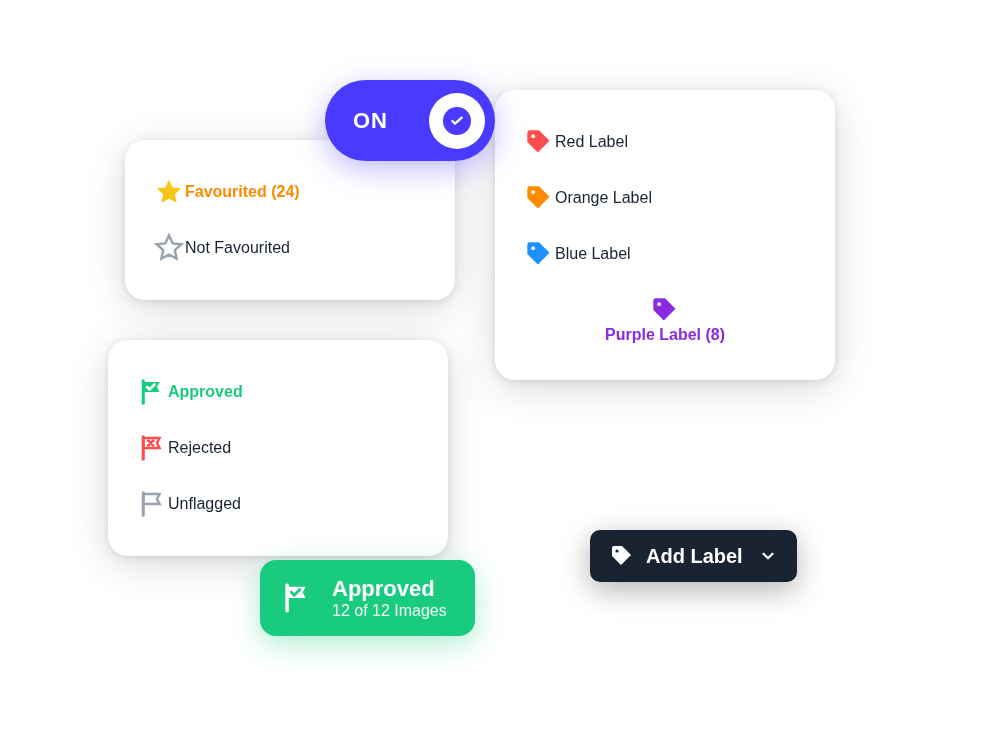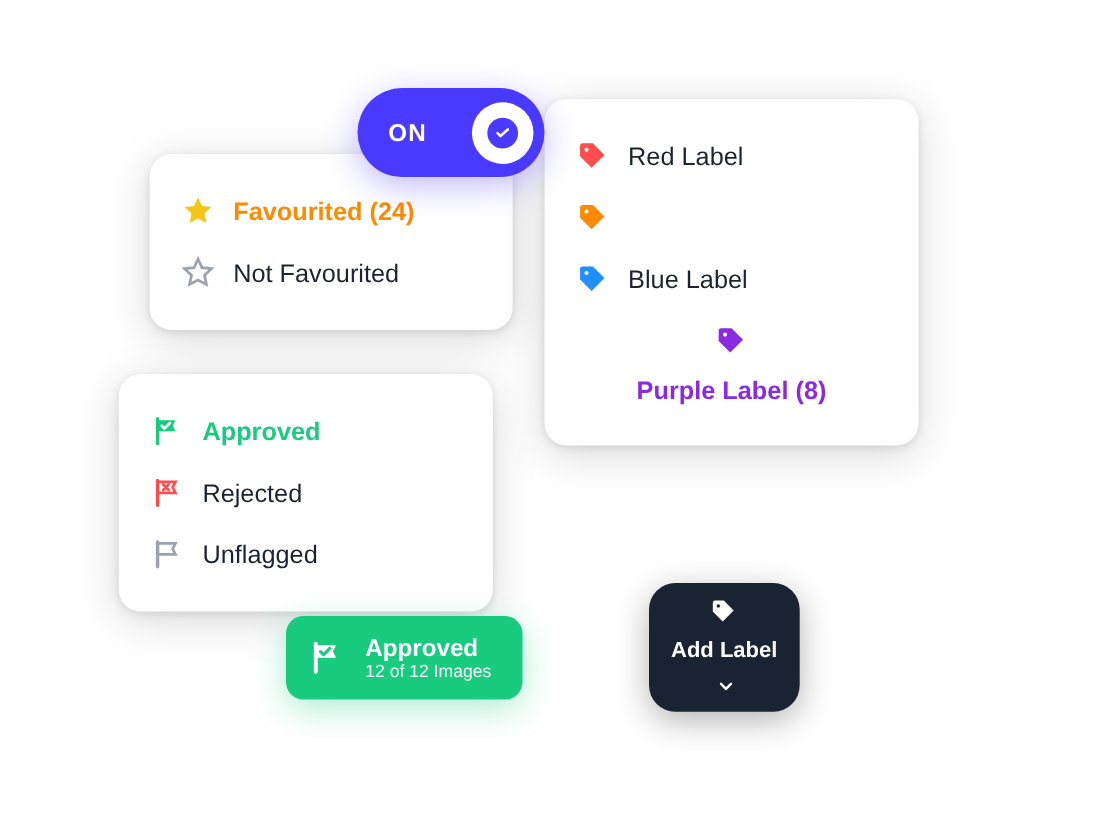--- a/index.html
+++ b/index.html
@@ -11,40 +11,40 @@
       position: relative;
     }
     .card {
       background: #fff;
       border-radius: 20px;
       padding: 24px 28px;
       box-shadow: 0 8px 40px rgba(0,0,0,0.15), 0 2px 8px rgba(0,0,0,0.1);
       position: absolute;
     }
     .favourites-card {
-      left: 136px;
+      left: 125px;
       top: 140px;
       width: 330px;
     }
     .flags-card {
       left: 108px;
       top: 340px;
       width: 340px;
     }
     .labels-card {
       left: 495px;
       top: 90px;
       width: 340px;
     }
     .item {
       display: flex;
       align-items: center;
-      gap: 16px;
+      gap: 0;
       padding: 12px 0;
-      font-size: 23px;
+      font-size: 16px;
       color: #1a2332;
       cursor: pointer;
     }
     .item.active { font-weight: 700; }
     .item .icon-wrap {
       width: 32px;
       height: 32px;
       display: flex;
       align-items: center;
       justify-content: center;
@@ -105,31 +105,30 @@
     }
     .approved-badge .badge-text { display: flex; flex-direction: column; }
     .approved-badge .badge-title { font-weight: 800; font-size: 22px; }
     .approved-badge .badge-sub { font-size: 16px; opacity: 0.95; }
     .addlabel-pill {
       position: absolute;
       left: 590px;
       top: 530px;
       background: #1a2332;
       color: #fff;
-      border-radius: 24px;
+      border-radius: 10px;
       padding: 14px 20px;
       display: flex;
       align-items: center;
       gap: 12px;
       font-weight: 700;
       font-size: 20px;
       box-shadow: 0 8px 30px rgba(0,0,0,0.3);
       cursor: pointer;
       z-index: 5;
-      flex-direction: column;
     }
     .addlabel-pill .chev { margin-left: 4px; }
     svg { display: block; }
   </style>
 </head>
 <body>
 
 <div class="toggle-pill">
   <span>ON</span>
   <div class="toggle-knob">
@@ -216,20 +215,21 @@
     </span>
     <span>Red Label</span>
   </div>
   <div class="item">
     <span class="icon-wrap">
       <svg width="28" height="28" viewBox="0 0 24 24">
           <path d="M12 2l9 9-10 10-9-9V4a2 2 0 012-2h8z" fill="#ff8a00"></path>
           <circle cx="7" cy="7" r="1.6" fill="#fff"></circle>
         </svg>
     </span>
+    <span>Orange Label</span>
   </div>
   <div class="item">
     <span class="icon-wrap">
       <svg width="28" height="28" viewBox="0 0 24 24">
           <path d="M12 2l9 9-10 10-9-9V4a2 2 0 012-2h8z" fill="#1e90ff"></path>
           <circle cx="7" cy="7" r="1.6" fill="#fff"></circle>
         </svg>
     </span>
     <span>Blue Label</span>
   </div>

